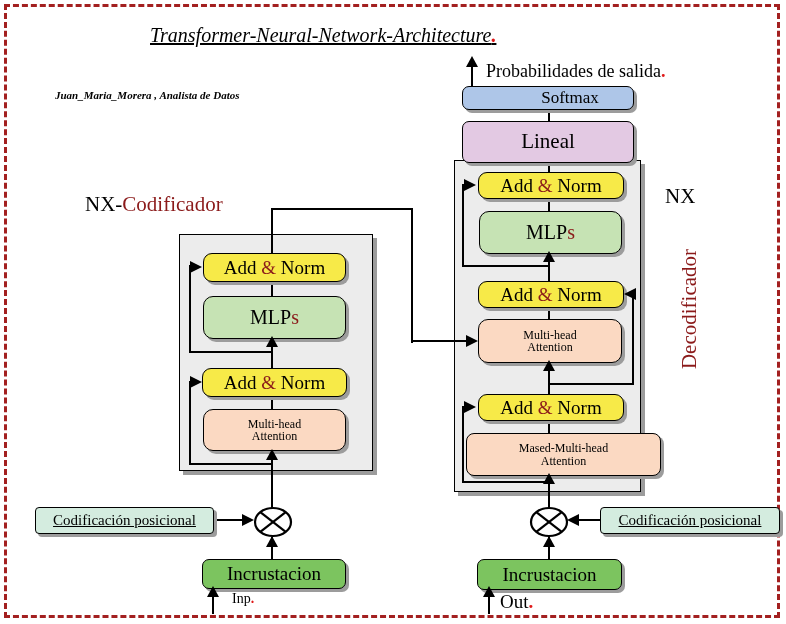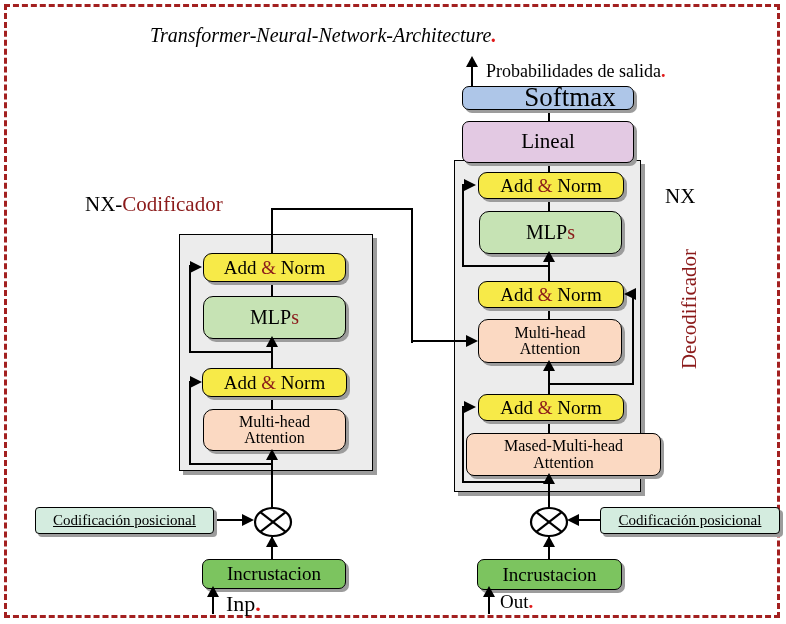--- a/index.html
+++ b/index.html
@@ -5,22 +5,22 @@
   html,body{margin:0;padding:0;background:#fff;}
   #canvas{position:relative;width:786px;height:624px;background:#ffffff;overflow:hidden;
           font-family:"Liberation Serif",serif;color:#000;}
   .dashed-frame{position:absolute;left:4px;top:4px;width:776px;height:614px;
           border:3px dashed #a32020;box-sizing:border-box;}
   .box{position:absolute;box-sizing:border-box;border:1.5px solid #000;
        display:flex;align-items:center;justify-content:center;flex-direction:column;
        text-align:center;box-shadow:3px 3px 0 #9c9c9c;line-height:1.02;}
   .yellow{background:#f7ea48;border-radius:9px;font-size:19px;}
   .green{background:#c6e3b4;border-radius:10px;font-size:20px;}
-  .peach{background:#fbd9c2;border-radius:10px;font-size:16px;}
-  .blue{background:#aec6e8;border-radius:7px;font-size:27px;padding-left:44px;}
+  .peach{background:#fbd9c2;border-radius:10px;font-size:12px;}
+  .blue{background:#aec6e8;border-radius:7px;font-size:17px;padding-left:44px;}
   .purple{background:#e3c9e3;border-radius:7px;font-size:21px;}
   .egreen{background:#7cc45f;border-radius:7px;font-size:19px;}
   .mint{background:#d4ecdf;border-radius:4px;font-size:15px;text-decoration:underline;}
   .gframe{background:#ececec;box-shadow:4px 4px 0 #9c9c9c;border-radius:0;}
   .ln{position:absolute;background:#000;}
   .au{position:absolute;width:0;height:0;border-left:6px solid transparent;
       border-right:6px solid transparent;border-bottom:11px solid #000;}
   .ar{position:absolute;width:0;height:0;border-top:6px solid transparent;
       border-bottom:6px solid transparent;border-left:12px solid #000;}
   .al{position:absolute;width:0;height:0;border-top:6px solid transparent;
@@ -161,31 +161,32 @@
   <div class="au" style="left:266px;top:449px;"></div>
   <div class="ar" style="left:190px;top:261px;"></div>
   <div class="ar" style="left:190px;top:376px;"></div>
   <div class="ar" style="left:242px;top:514px;"></div>
   <div class="au" style="left:266px;top:536px;"></div>
   <div class="au" style="left:207px;top:586px;"></div>
   <div class="al" style="left:567px;top:514px;"></div>
   <div class="au" style="left:543px;top:536px;"></div>
   <div class="au" style="left:483px;top:586px;"></div>
 
-  <div class="txt" style="left:150px;top:24px;font-size:20px;font-style:italic;">
+  <div class="txt" style="left:150px;top:24px;font-size:20px;font-style:italic;text-decoration:underline;">
     <span>Transformer-Neural-Network-Architecture</span><span class="btred" style="font-weight:bold;">.</span>
   </div>
+  <div class="txt" style="left:55px;top:89px;font-size:11px;font-weight:bold;font-style:italic;">Juan_Maria_Morera , Analista de Datos</div>
   <div class="txt" style="left:486px;top:61px;font-size:18px;">
     <span>Probabilidades de salida</span><span class="btred" style="font-weight:bold;">.</span>
   </div>
   <div class="txt" style="left:85px;top:192px;font-size:21px;">
     <span>NX-</span><span class="dkred">Codificador</span>
   </div>
   <div class="txt" style="left:665px;top:184px;font-size:21px;">NX</div>
   <div class="txt dkred" style="left:609px;top:297px;width:160px;height:24px;font-size:21px;text-align:center;transform:rotate(-90deg);">Decodificador</div>
-  <div class="txt" style="left:226px;top:591px;font-size:22px;text-align:right;">
+  <div class="txt" style="left:232px;top:591px;font-size:14px;text-align:right;">
     <span>Inp</span><span class="btred" style="font-weight:bold;">.</span>
   </div>
   <div class="txt" style="left:500px;top:591px;font-size:19px;">
     <span>Out</span><span class="btred" style="font-weight:bold;">.</span>
   </div>
 
 </div>
 
 </body></html>

